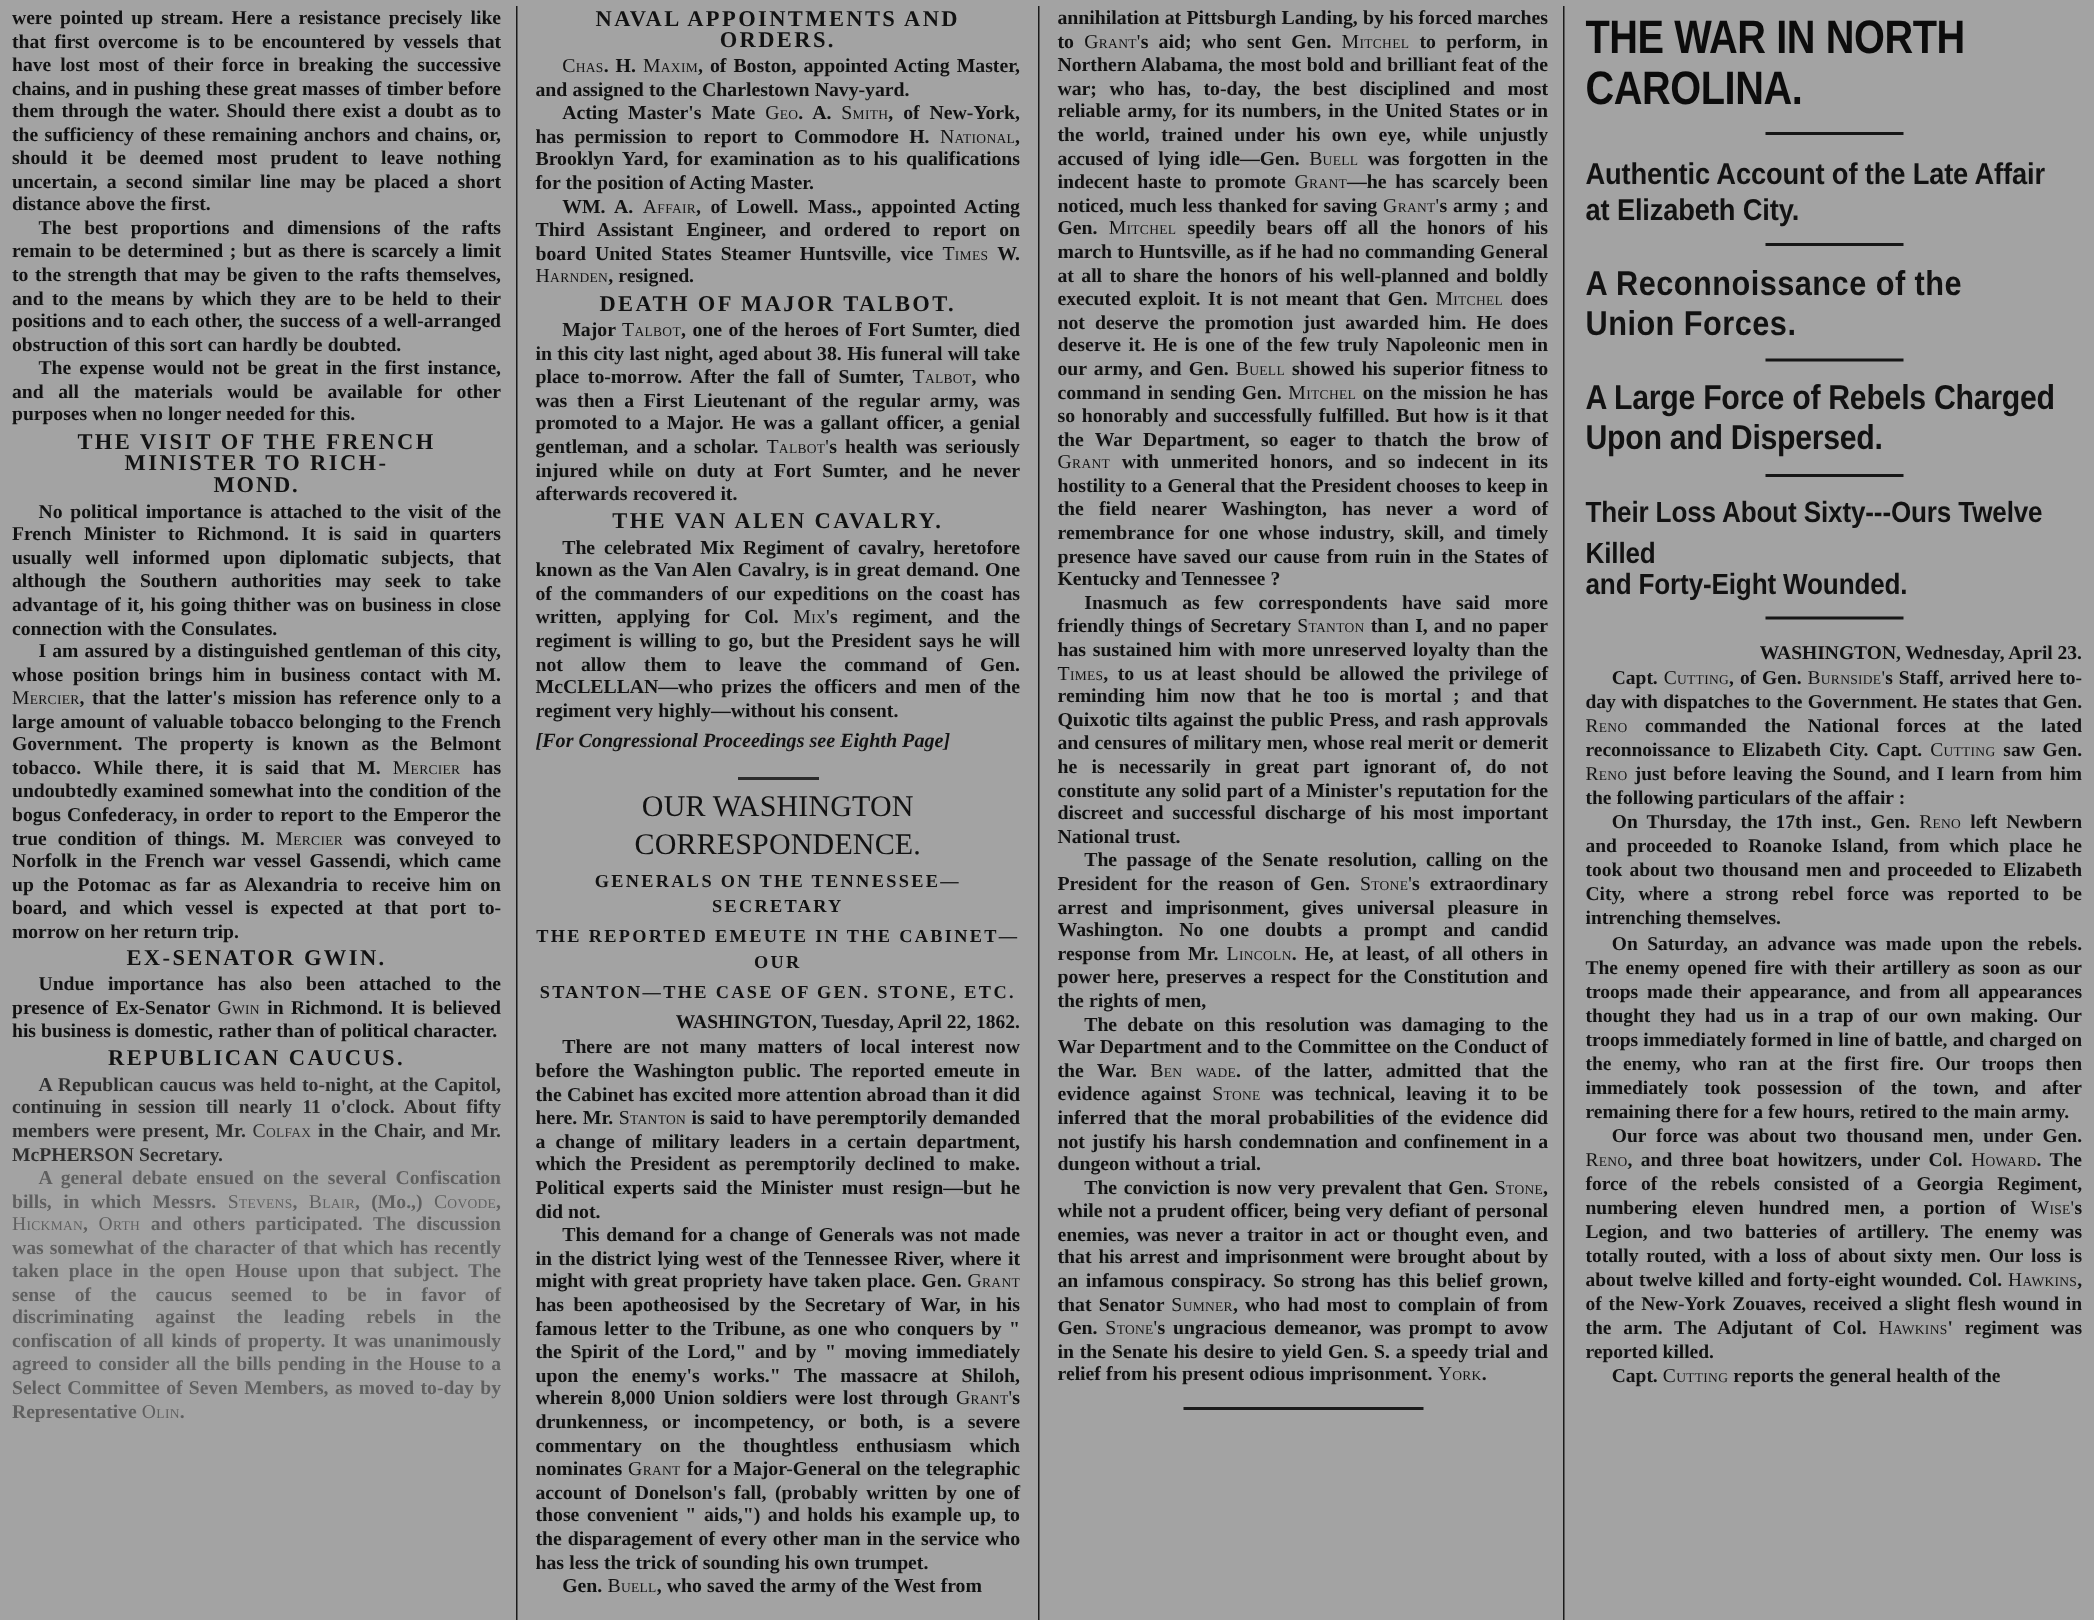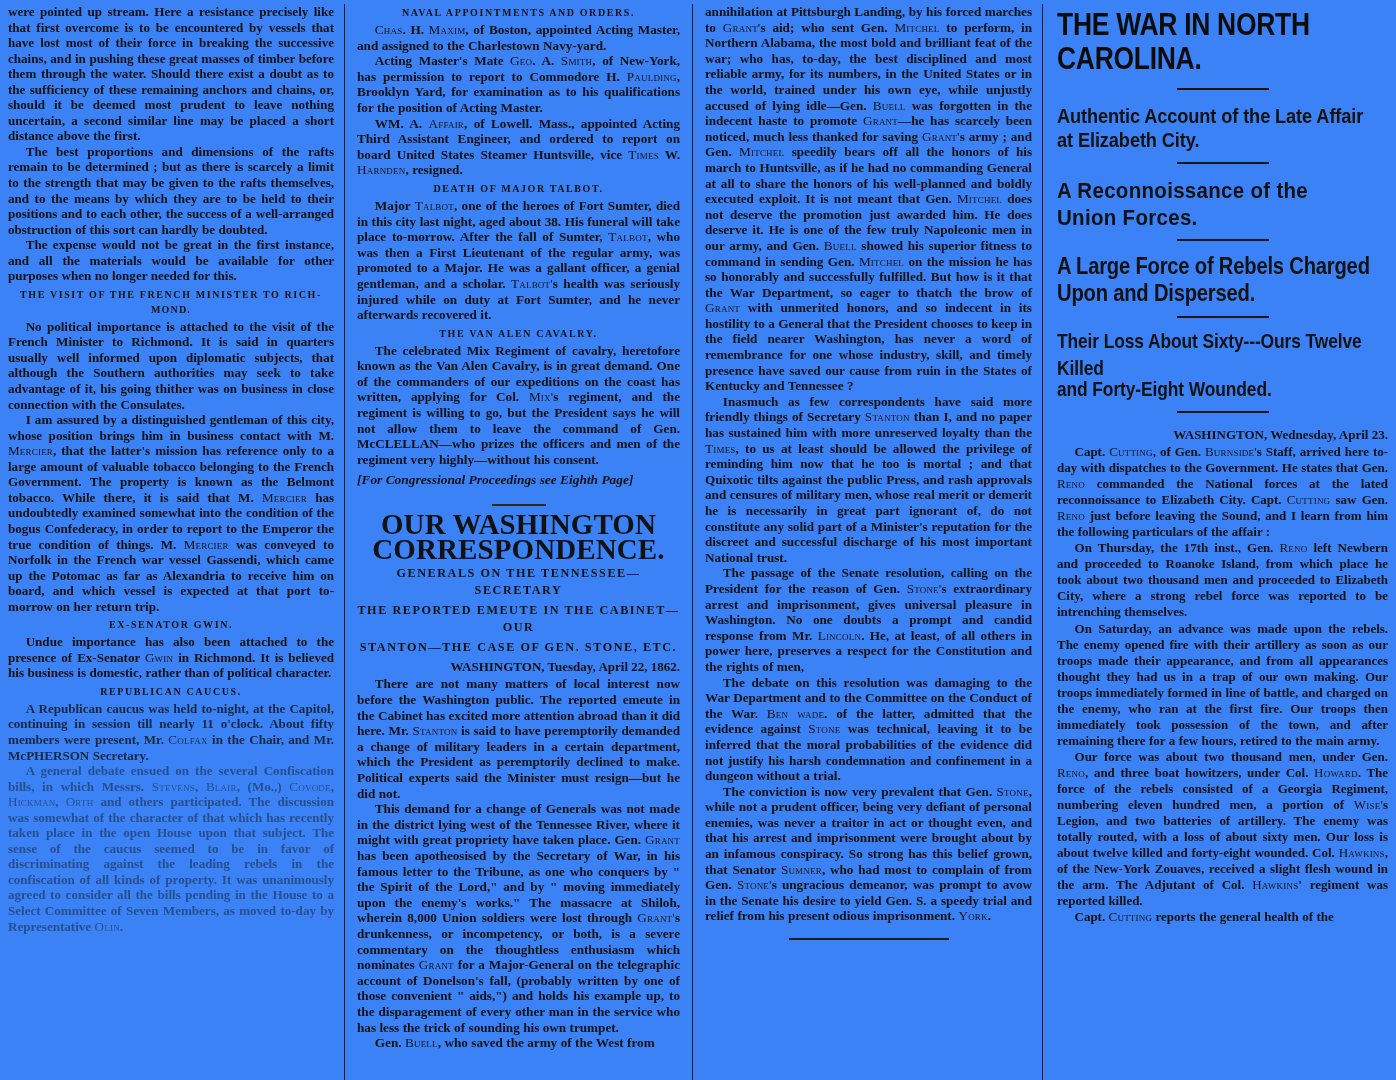--- a/index.html
+++ b/index.html
@@ -14,21 +14,21 @@
     font-family: "Liberation Serif", "DejaVu Serif", serif;
     color: #121212;
     -webkit-font-smoothing: none;
   }
 
   
   #page {
     position: relative;
     width: 1396px;
     height: 1080px;
-    background: #3b82f6;
+    background: #a3a3a3;
     box-sizing: border-box;
     padding: 4px 0 16px 0;
   }
 
   .columns {
     display: flex;
     width: 1396px;
     height: 1076px;
     align-items: stretch;
   }
@@ -62,21 +62,21 @@
   
   .sc {
     font-variant: small-caps;
     font-weight: 400;
     letter-spacing: 0.2px;
   }
 
   
   .secthead {
     text-align: center;
-    font-size: 10px;
+    font-size: 15px;
     line-height: 14px;
     font-weight: 700;
     letter-spacing: 0.85px;
     margin: 4px 0 2px 0;
     font-variant: small-caps;
     text-transform: uppercase;
   }
   .secthead.wide { letter-spacing: 1.6px; }
 
   
@@ -150,23 +150,23 @@
     width: 165px;
     height: 2px;
     background: #1a1a1a;
     margin: 12px auto 4px auto;
   }
 
   
   .coltitle {
     text-align: center;
     font-family: "Liberation Serif", "DejaVu Serif", serif;
-    font-size: 29px;
+    font-size: 20px;
     line-height: 25px;
-    font-weight: 700;
+    font-weight: 400;
     letter-spacing: 0.1px;
     margin: 6px 0 3px 0;
   }
   .subdeck {
     text-align: center;
     font-size: 12.2px;
     line-height: 17.5px;
     font-weight: 700;
     letter-spacing: 1.55px;
     text-transform: uppercase;
@@ -212,21 +212,21 @@
       <p class="para">Undue importance has also been attached to the presence of Ex-Senator <span class="sc">Gwin</span> in Richmond.  It is believed his business is domestic, rather than of political character.</p>
 
       <div class="secthead wide">REPUBLICAN CAUCUS.</div>
       <p class="para fade1">A Republican caucus was held to-night, at the Capitol, continuing in session till nearly 11 o'clock.  About fifty members were present, Mr. <span class="sc">Colfax</span> in the Chair, and Mr. McPHERSON Secretary.</p>
       <p class="para fade3">A general debate ensued on the several Confiscation bills, in which Messrs. <span class="sc">Stevens</span>, <span class="sc">Blair</span>, (Mo.,) <span class="sc">Covode</span>, <span class="sc">Hickman</span>, <span class="sc">Orth</span> and others participated.  The discussion was somewhat of the character of that which has recently taken place in the open House upon that subject.  The sense of the caucus seemed to be in favor of discriminating against the leading rebels in the confiscation of all kinds of property.  It was unanimously agreed to consider all the bills pending in the House to a Select Committee of Seven Members, as moved to-day by Representative <span class="sc">Olin</span>.</p>
     </div>
 
     <div class="col col-2">
       <div class="secthead wide" style="margin-top:2px">NAVAL APPOINTMENTS AND ORDERS.</div>
       <p class="para"><span class="sc">Chas</span>. H. <span class="sc">Maxim</span>, of Boston, appointed Acting Master, and assigned to the Charlestown Navy-yard.</p>
-      <p class="para">Acting Master's Mate <span class="sc">Geo</span>. A. <span class="sc">Smith</span>, of New-York, has permission to report to Commodore H. <span class="sc">Paulding</span>, Brooklyn Yard, for examination as to his qualifications for the position of Acting Master.</p>
+      <p class="para">Acting Master's Mate <span class="sc">Geo</span>. A. <span class="sc">Smith</span>, of New-York, has permission to report to Commodore H. <span class="sc">National</span>, Brooklyn Yard, for examination as to his qualifications for the position of Acting Master.</p>
       <p class="para">WM. A. <span class="sc">Affair</span>, of Lowell. Mass., appointed Acting Third Assistant Engineer, and ordered to report on board United States Steamer Huntsville, vice <span class="sc">Times</span> W. <span class="sc">Harnden</span>, resigned.</p>
 
       <div class="secthead wide">DEATH OF MAJOR TALBOT.</div>
       <p class="para">Major <span class="sc">Talbot</span>, one of the heroes of Fort Sumter, died in this city last night, aged about 38. His funeral will take place to-morrow.  After the fall of Sumter, <span class="sc">Talbot</span>, who was then a First Lieutenant of the regular army, was promoted to a Major.  He was a gallant officer, a genial gentleman, and a scholar.  <span class="sc">Talbot'</span>s health was seriously injured while on duty at Fort Sumter, and he never afterwards recovered it.</p>
 
       <div class="secthead wide">THE VAN ALEN CAVALRY.</div>
       <p class="para">The celebrated Mix Regiment of cavalry, heretofore known as the Van Alen Cavalry, is in great demand.  One of the commanders of our expeditions on the coast has written, applying for Col. <span class="sc">Mix'</span>s regiment, and the regiment is willing to go, but the President says he will not allow them to leave the command of Gen. McCLELLAN—who prizes the officers and men of the regiment very highly—without his consent.</p>
 
       <div class="bracketline">[For Congressional Proceedings see Eighth Page]</div>
       <div class="rule-dash" style="width:54px;margin:5px auto 4px auto"></div>

